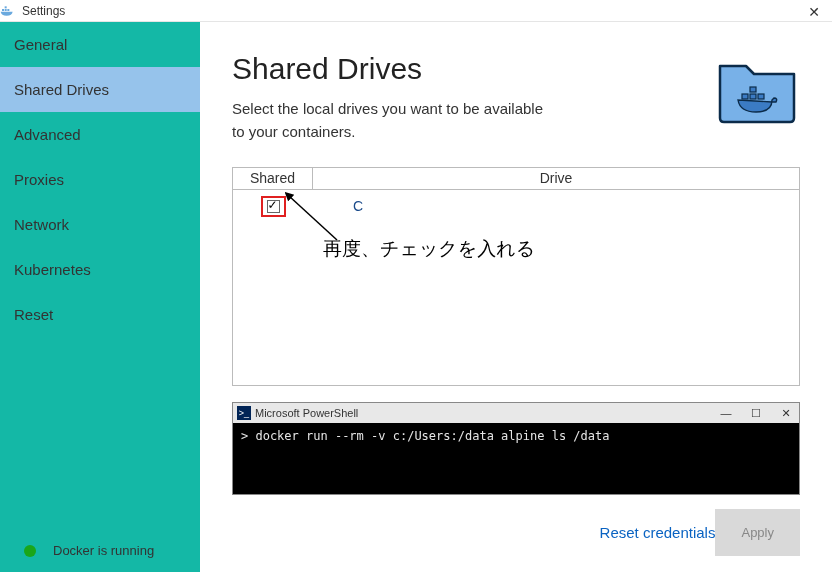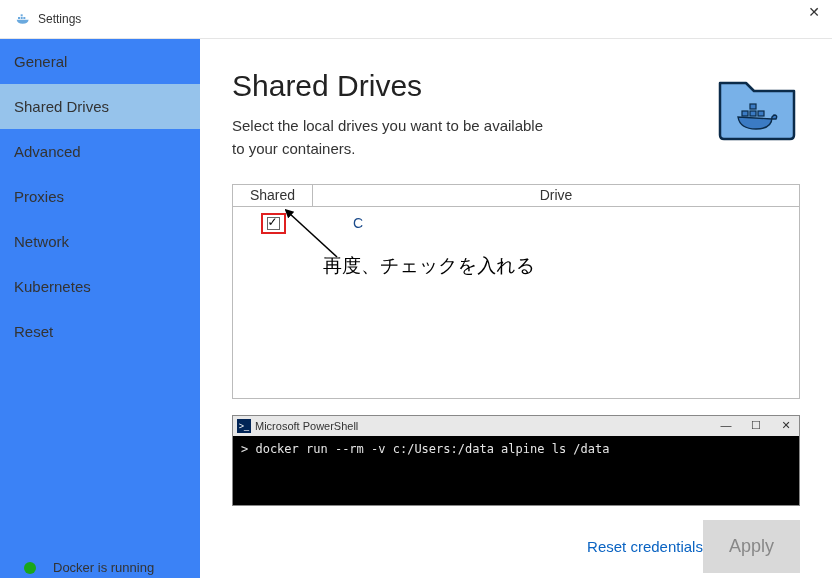--- a/index.html
+++ b/index.html
@@ -9,24 +9,24 @@
       font-family: "Segoe UI", sans-serif;
     }
     body {
       width: 832px;
       height: 578px;
       background: #fff;
       position: relative;
       overflow: hidden;
     }
     .titlebar {
-      height: 39px;
-      display: flex;
-      align-items: center;
-      padding: 0 16px;
+      height: 22px;
+      display: flex;
+      align-items: center;
+      padding: 0 0;
       border-bottom: 1px solid #e5e5e5;
       position: relative;
     }
     .titlebar-icon {
       width: 16px;
       height: 16px;
       margin-right: 6px;
       display: flex;
       align-items: center;
     }
@@ -43,21 +43,21 @@
       cursor: pointer;
       width: 20px;
       text-align: center;
     }
     .main {
       display: flex;
       height: calc(100% - 28px);
     }
     .sidebar {
       width: 200px;
-      background: #3b82f6;
+      background: #14b8a6;
       display: flex;
       flex-direction: column;
       position: relative;
     }
     .sidebar-item {
       padding: 14px 14px;
       font-size: 15px;
       color: #333;
       cursor: pointer;
     }
@@ -251,21 +251,21 @@
     }
     .reset-link {
       color: #0a63c2;
       font-size: 15px;
       cursor: pointer;
     }
     .apply-btn {
       background: #d9d9d9;
       color: #888;
       border: none;
-      font-size: 18px;
+      font-size: 13px;
       padding: 16px 26px;
       cursor: default;
     }
   </style>
 </head>
 <body>
 
 <div class="titlebar">
   <span class="titlebar-icon">
     <svg viewBox="0 0 24 18" width="16" height="12">

